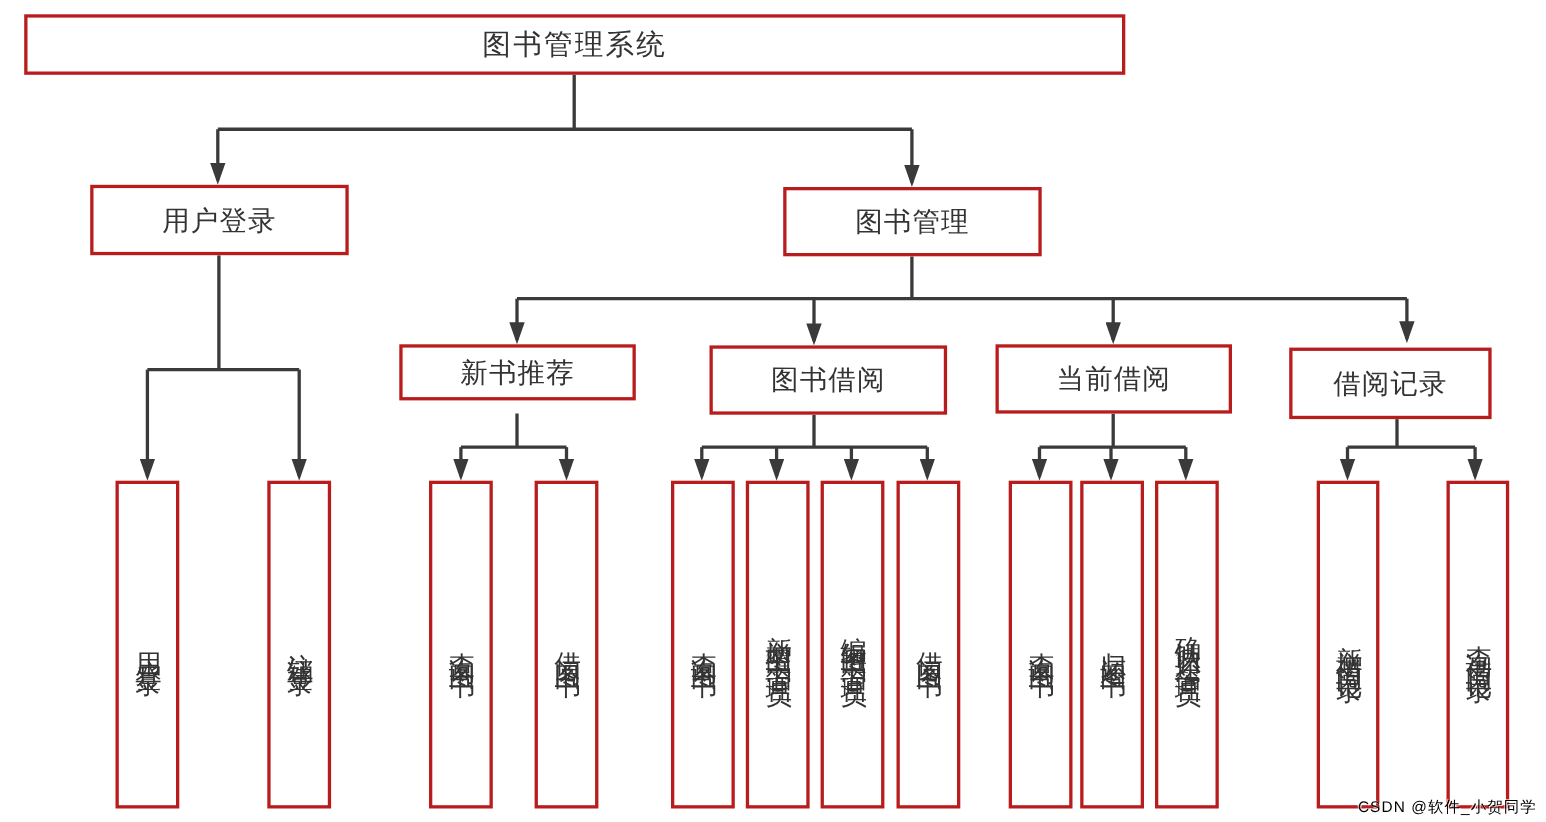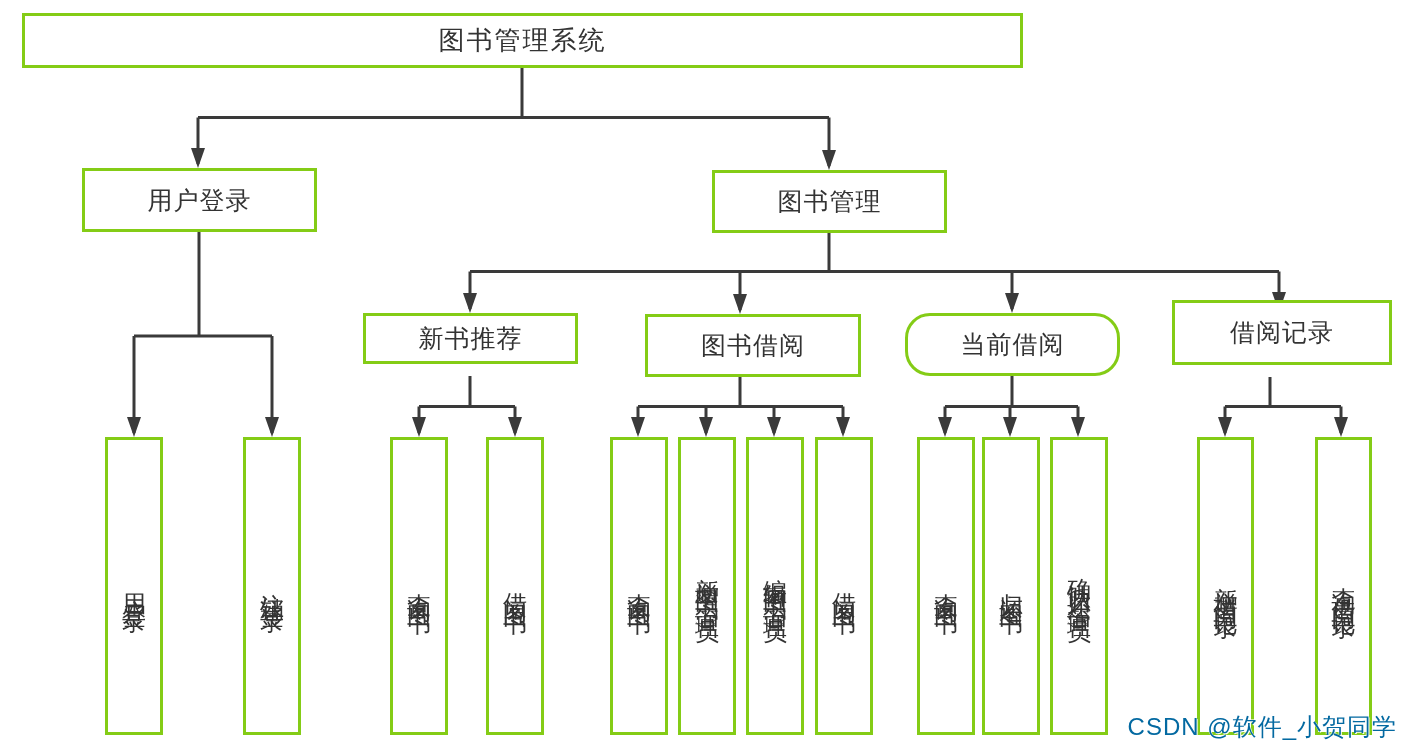--- a/index.html
+++ b/index.html
@@ -7,21 +7,21 @@
     position:relative;
     width:1405px;height:747px;
     background:#ffffff;
     overflow:hidden;
     font-family:"Liberation Sans","DejaVu Sans",sans-serif;
   }
   svg.wires{position:absolute;left:0;top:0;z-index:1;}
   .node{
     position:absolute;
     box-sizing:border-box;
-    border:3px solid #84cc16;
+    border:3px solid #b91c1c;
     background:#ffffff;
     display:flex;align-items:center;justify-content:center;
     color:#333333;
     z-index:2;
   }
   .hlabel{font-size:25px;letter-spacing:1px;white-space:nowrap;}
   .rootlabel{font-size:26px;letter-spacing:2px;}
   .leaf span{
     writing-mode:vertical-rl;
     text-orientation:mixed;
@@ -29,31 +29,31 @@
     letter-spacing:6px;
     line-height:1;
     white-space:nowrap;
   }
   
   .n-root   {left:22px;  top:13px;  width:1001px;height:55px;}
   .n-login  {left:82px;  top:168px; width:235px; height:64px;}
   .n-bookmg {left:712px; top:170px; width:235px; height:63px;}
   .n-newrec {left:363px; top:313px; width:215px; height:51px;}
   .n-borrow {left:645px; top:314px; width:216px; height:63px;}
-  .n-current{left:905px; top:313px; width:215px; height:63px;border-radius:25px;}
-  .n-records{left:1172px;top:300px; width:220px; height:65px;text-align:right;}
+  .n-current{left:905px; top:313px; width:215px; height:63px;}
+  .n-records{left:1172px;top:316px; width:184px; height:65px;text-align:right;}
   .leaf{top:437px;height:298px;width:58px;}
   .lf-1a{left:105px;} .lf-1b{left:243px;}
   .lf-2a{left:390px;} .lf-2b{left:486px;}
   .lf-3a{left:610px;} .lf-3b{left:678px;} .lf-3c{left:746px;} .lf-3d{left:815px;}
   .lf-4a{left:917px;} .lf-4b{left:982px;} .lf-4c{left:1050px;}
   .lf-5a{left:1197px;width:57px;} .lf-5b{left:1315px;width:57px;}
   .watermark{
     position:absolute;right:8px;bottom:4px;
-    font-size:24px;color:#0369a1;letter-spacing:1px;
+    font-size:14px;color:#000000;letter-spacing:1px;
     text-shadow:1px 1px 0 rgba(255,255,255,0.95), -1px -1px 0 rgba(255,255,255,0.6);
     z-index:5;white-space:nowrap;
   }
 </style>
 </head>
 <body>
 
 <div class="canvas">
 
   <svg class="wires" width="1405" height="747" viewBox="0 0 1405 747">

